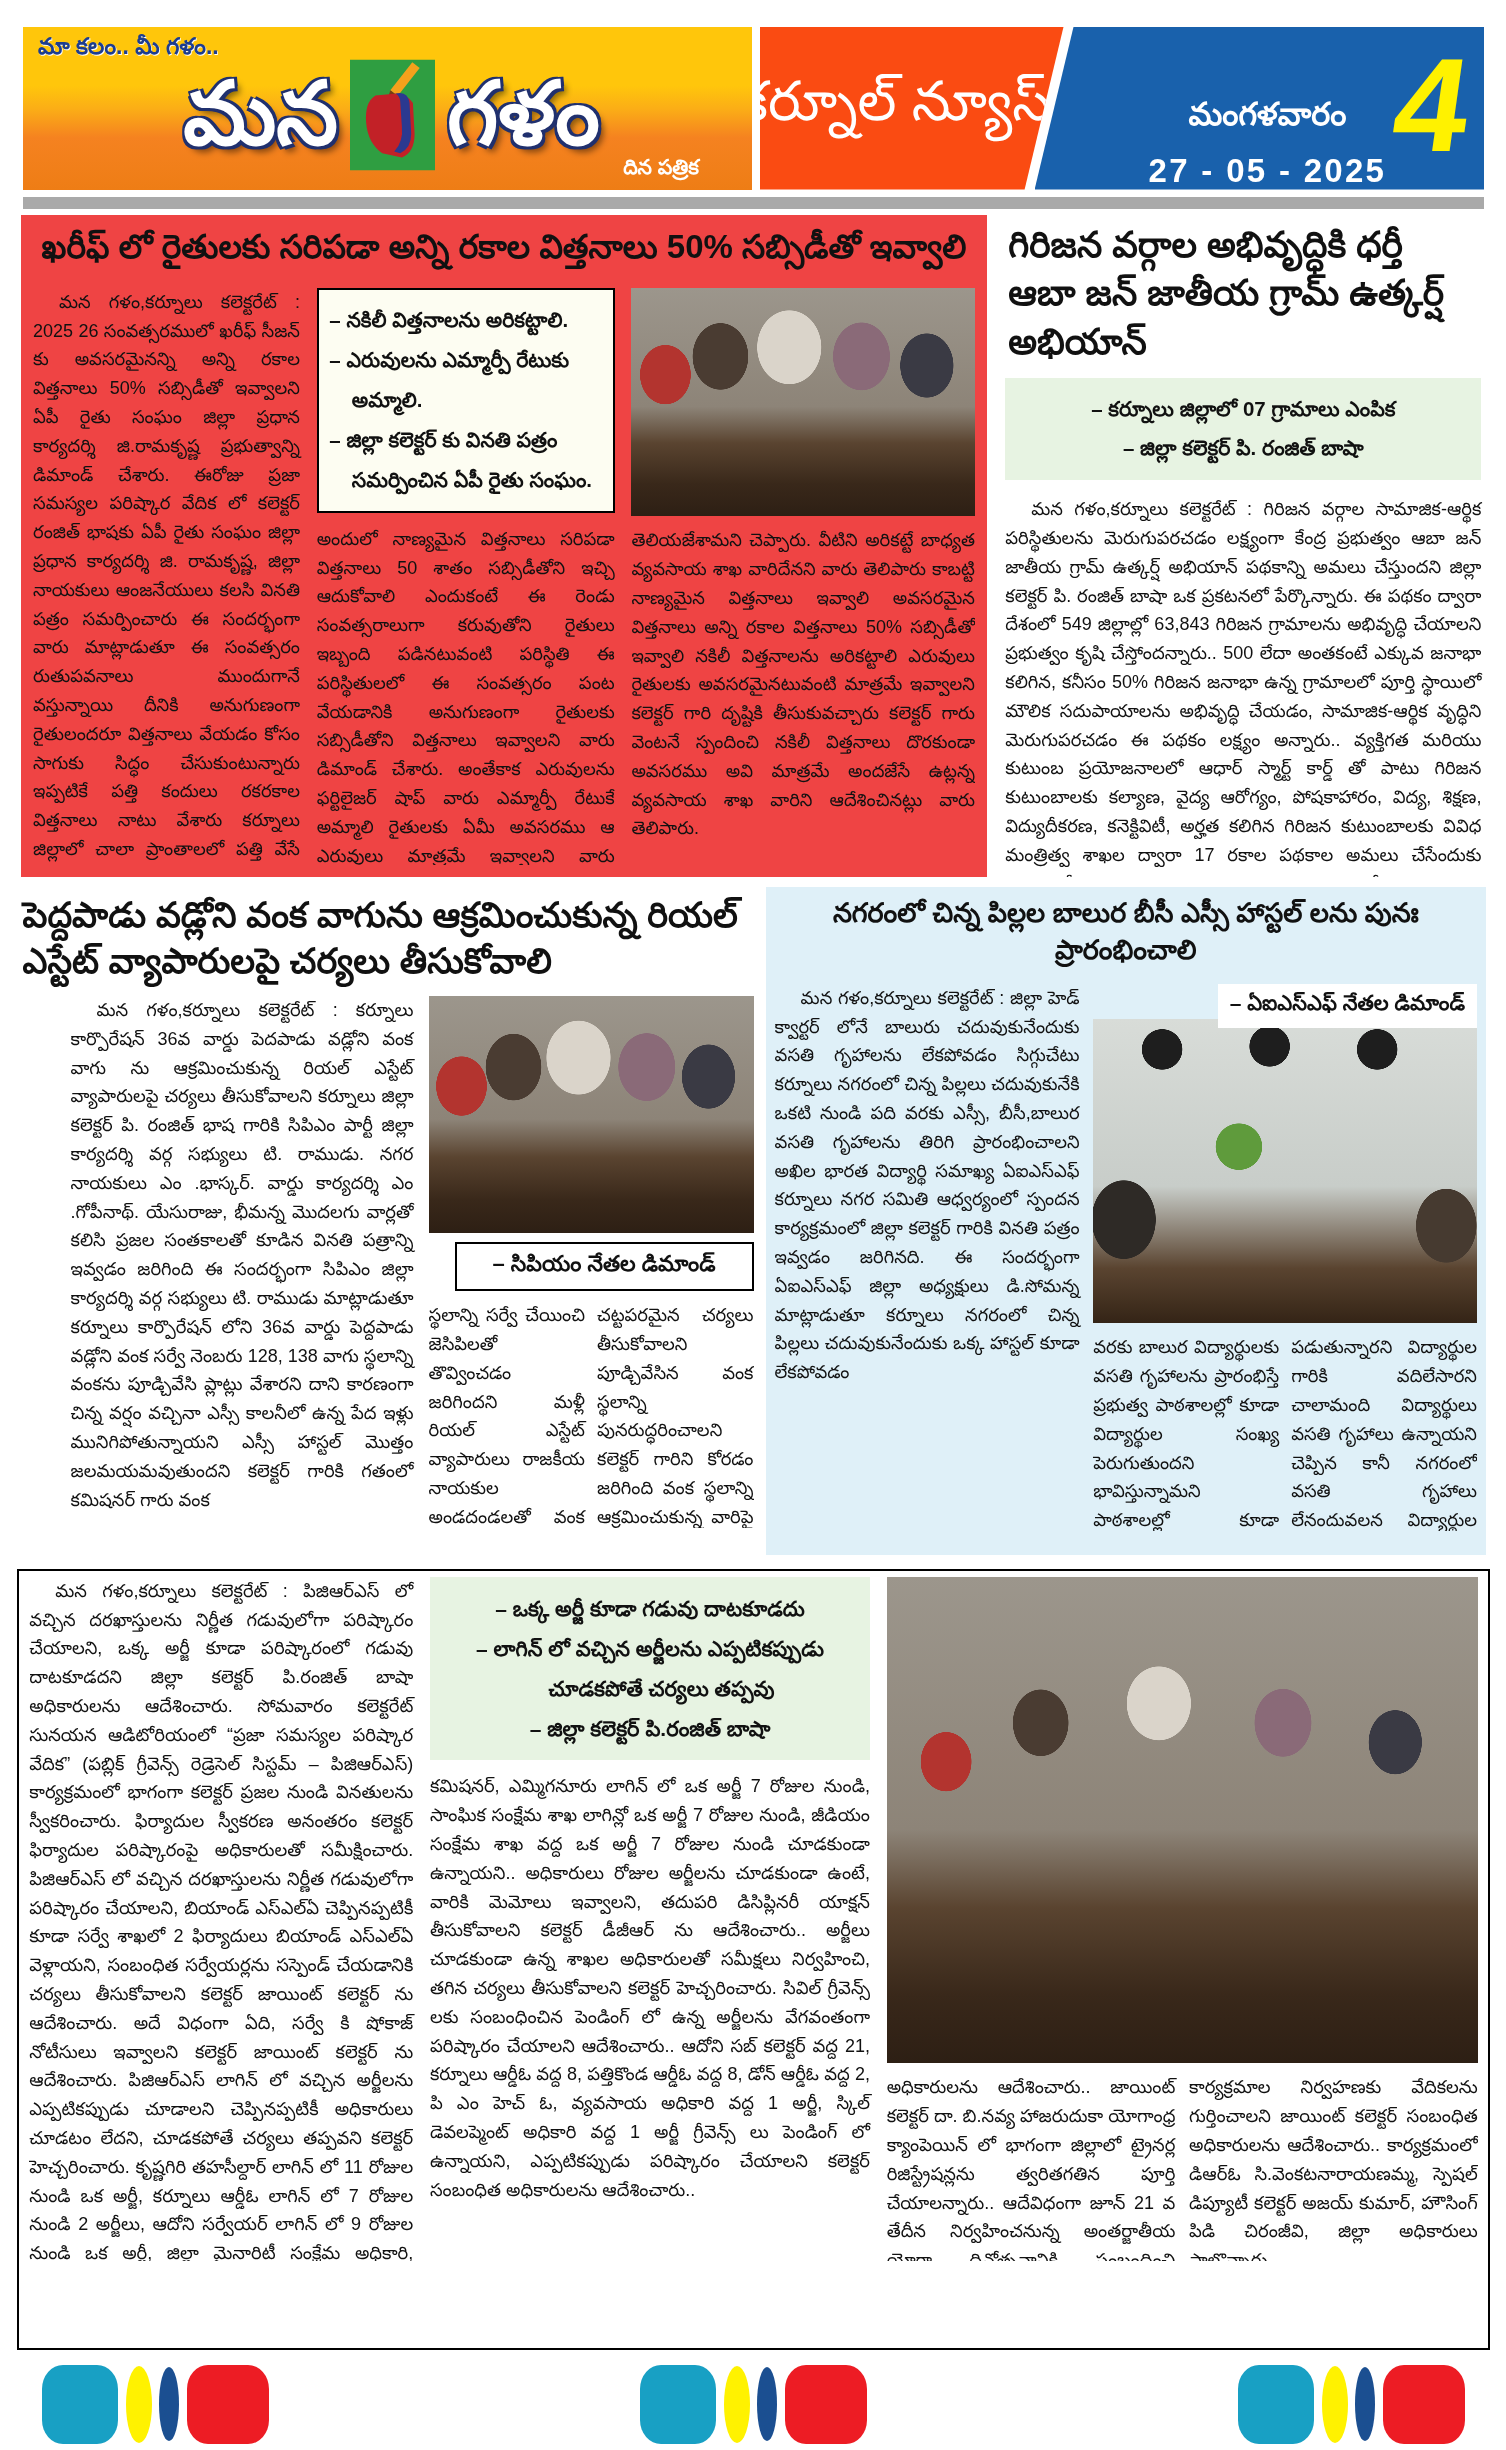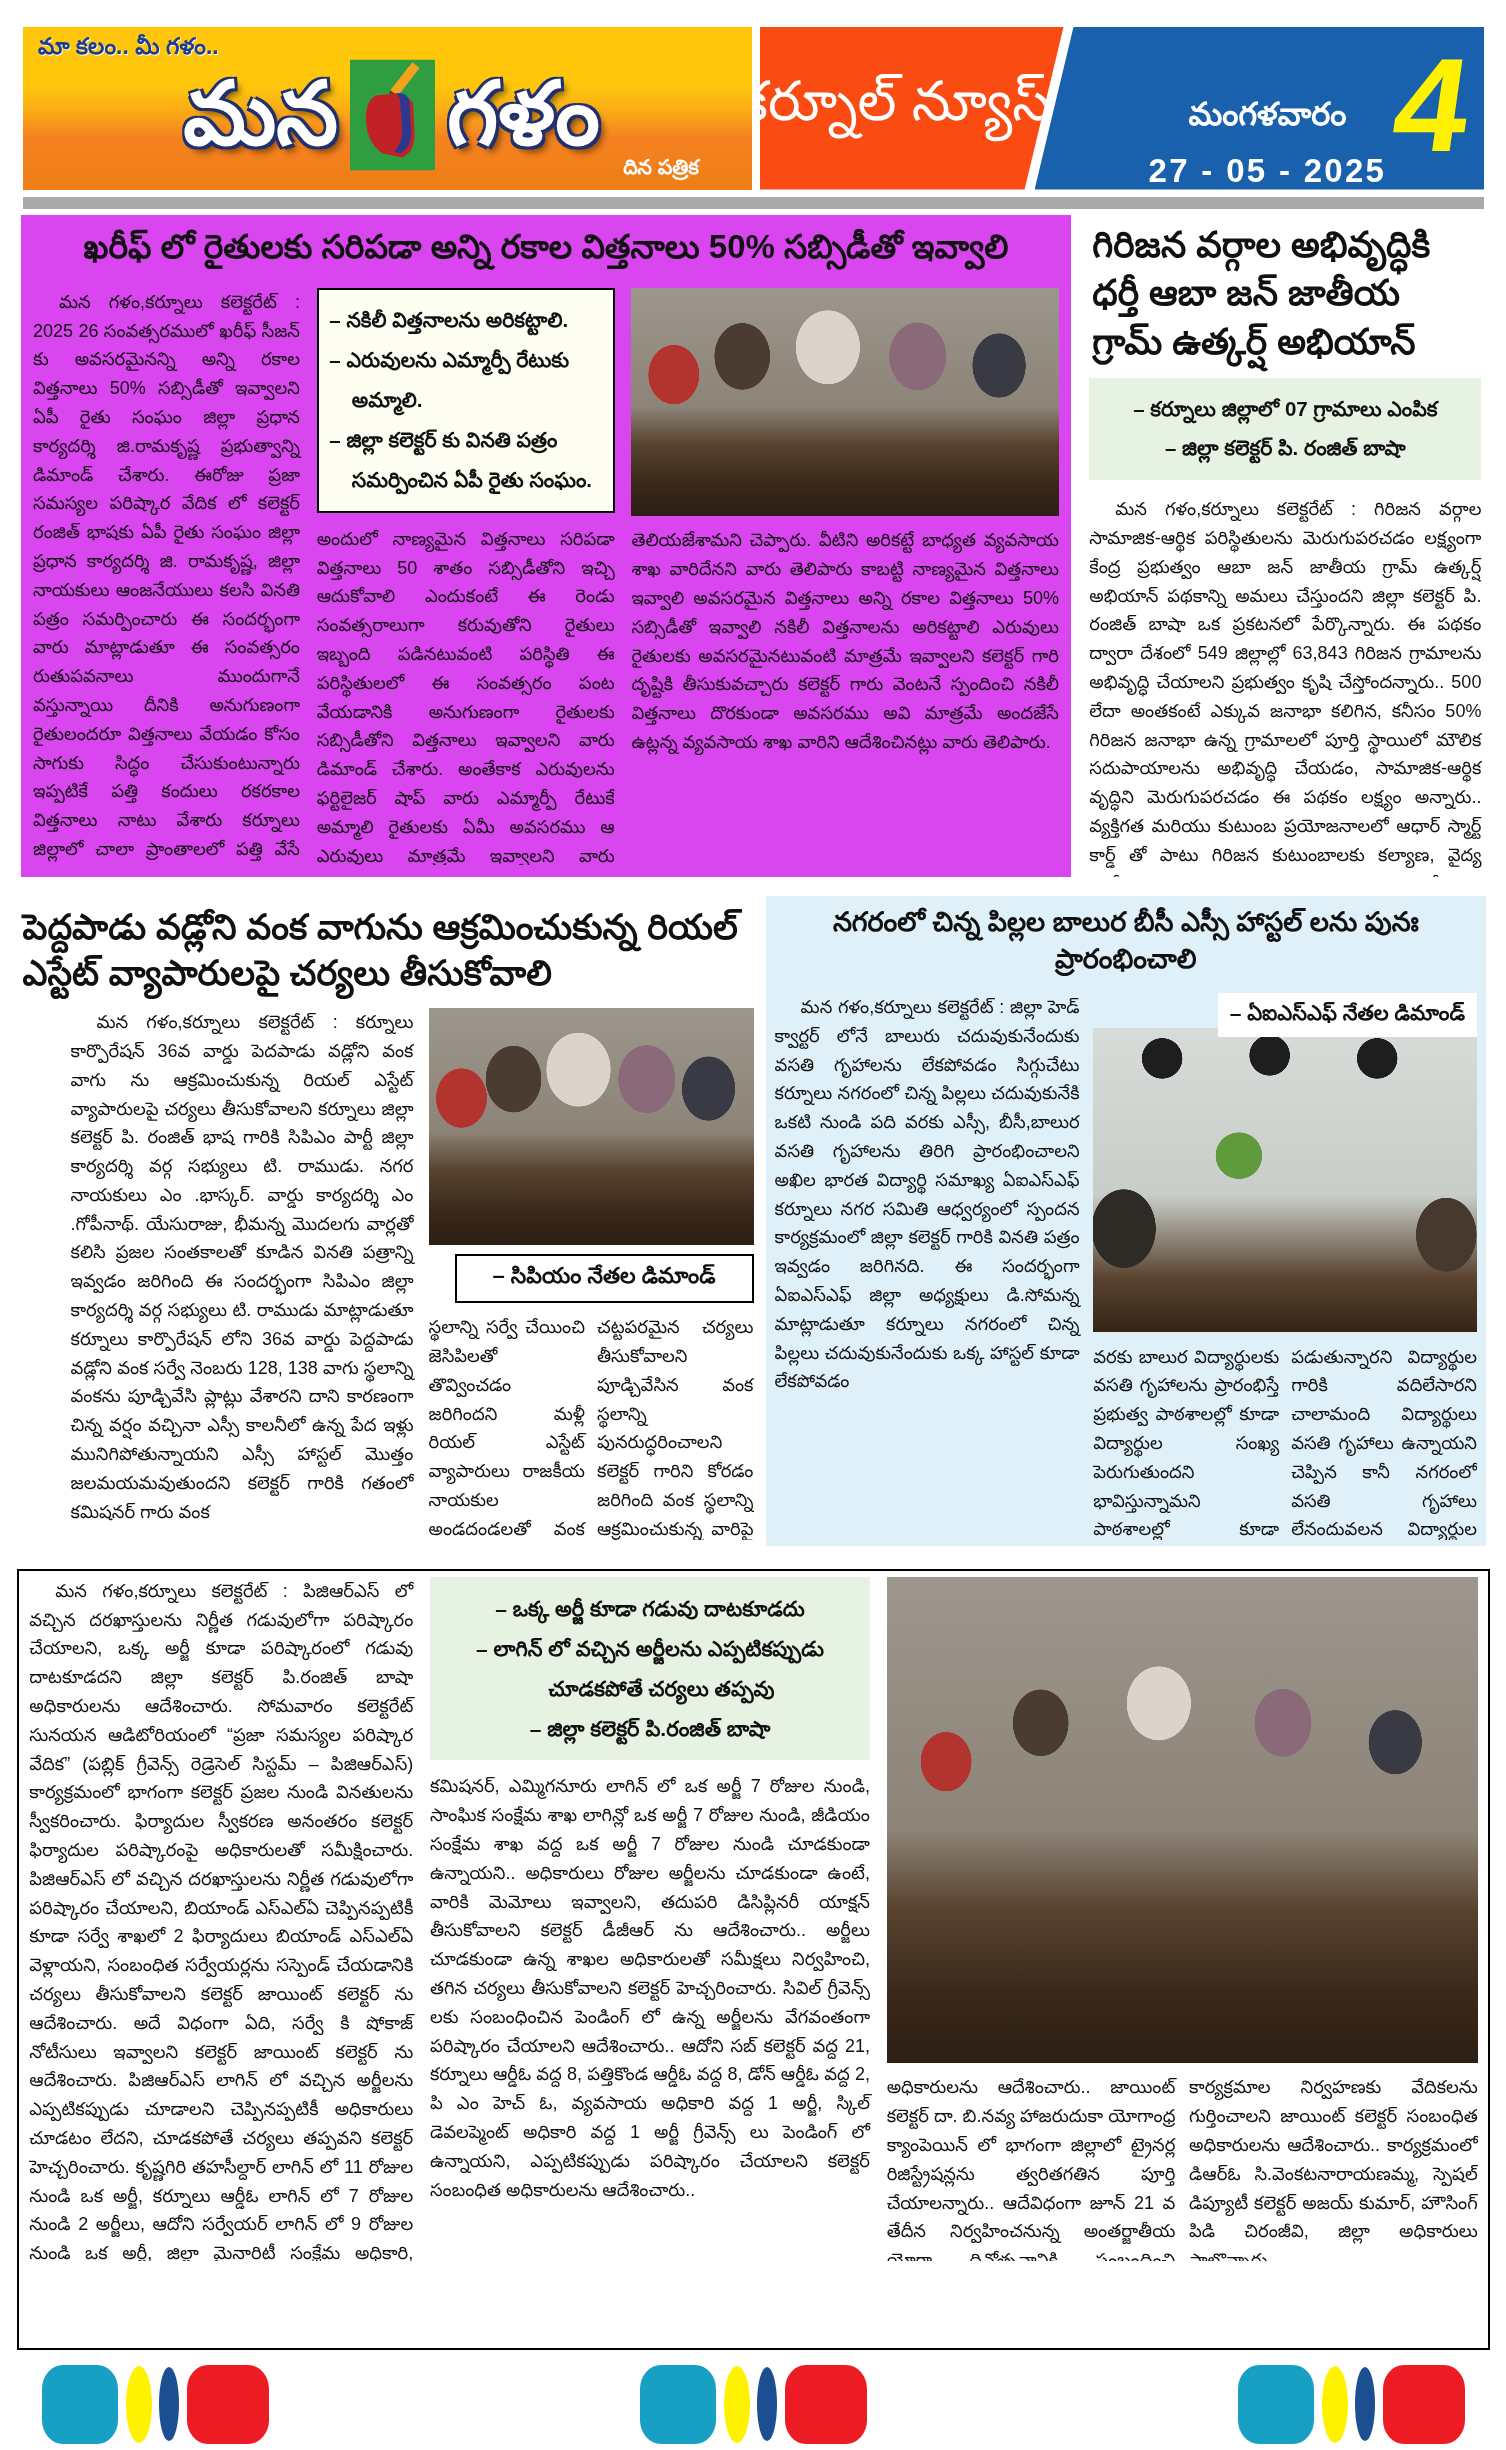--- a/index.html
+++ b/index.html
@@ -73,34 +73,34 @@
       radial-gradient(circle 20px at 46% 9%,  #1e1e1e 0 20px, transparent 20.5px),
       radial-gradient(circle 20px at 74% 10%, #1e1e1e 0 20px, transparent 20.5px),
       radial-gradient(circle 23px at 38% 42%, #5f9b3c 0 23px, transparent 23.5px),
       radial-gradient(ellipse 53px 65px at 8% 66%, #2e2a26 0%, #2e2a26 60%, transparent 61%),
       radial-gradient(ellipse 50px 61px at 92% 68%, #463a30 0%, #463a30 60%, transparent 61%),
       linear-gradient(180deg,#d8dcd8 0%,#c8cdc9 55%,#5a4430 82%,#342416 100%);
   }
 
   
   .row1 { display:flex; gap:13.7px; margin:0 21px; height:662px; }
-  .article-kharif { width:1050px; flex:none; background:#d946ef; padding:9px 12px; overflow:hidden; }
+  .article-kharif { width:966px; flex:none; background:#ef4444; padding:9px 12px; overflow:hidden; }
   .headline-1 { font-size:33px; font-weight:bold; text-align:center; padding:4.6px 0 13.7px; }
   .a1-body { display:flex; gap:16.7px; height:577px; overflow:hidden; }
   .a1-col1 { width:267px; flex:none; }
   .a1-col2 { width:298px; flex:none; }
   .a1-col3 { flex:1; }
   .a1-photo { height:228px; margin-bottom:10.6px; }
 
   .article-girijana { flex:1; background:#fff; padding:3px 4.6px; overflow:hidden; }
   .headline-2 { font-size:36px; font-weight:bold; line-height:1.35; padding:3px 3px 12px; }
   .girijana-box { margin-bottom:15px; }
 
   
-  .row2 { display:flex; gap:10.6px; margin:10.6px 21px 0; height:668px;align-items:center; }
+  .row2 { display:flex; gap:10.6px; margin:10.6px 21px 0; height:668px; }
   .article-peddapadu { width:734px; flex:none; background:#fff; padding:3px 1.5px; overflow:hidden; }
   .headline-3 { font-size:35px; font-weight:bold; line-height:1.32; padding:1.5px 0 12px; }
   .a2-body { display:flex; gap:15px; height:532px; overflow:hidden; }
   .a2-col1 { width:343px; flex:none;margin-left:48px; }
   .a2-right { flex:1; }
   .a2-photo { height:237px; }
   .caption-box {
     border:2.3px solid #000; background:#fff; font-weight:bold; font-size:22px; text-align:center;
     padding:6.8px 4.6px; margin:9px 0 10.6px auto; width:92%;
   }

